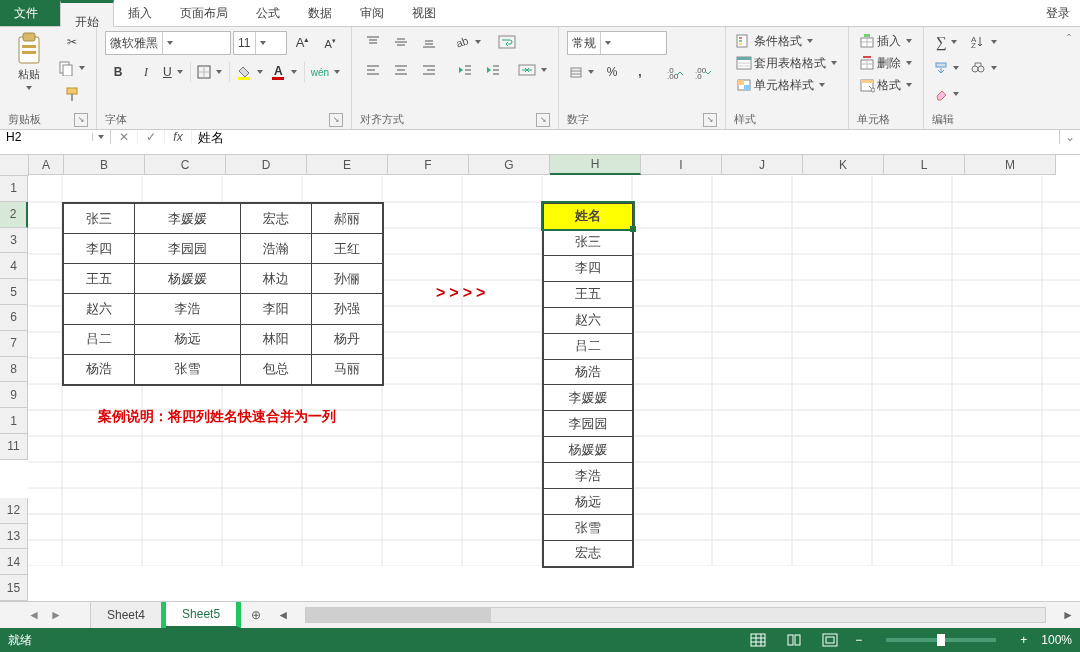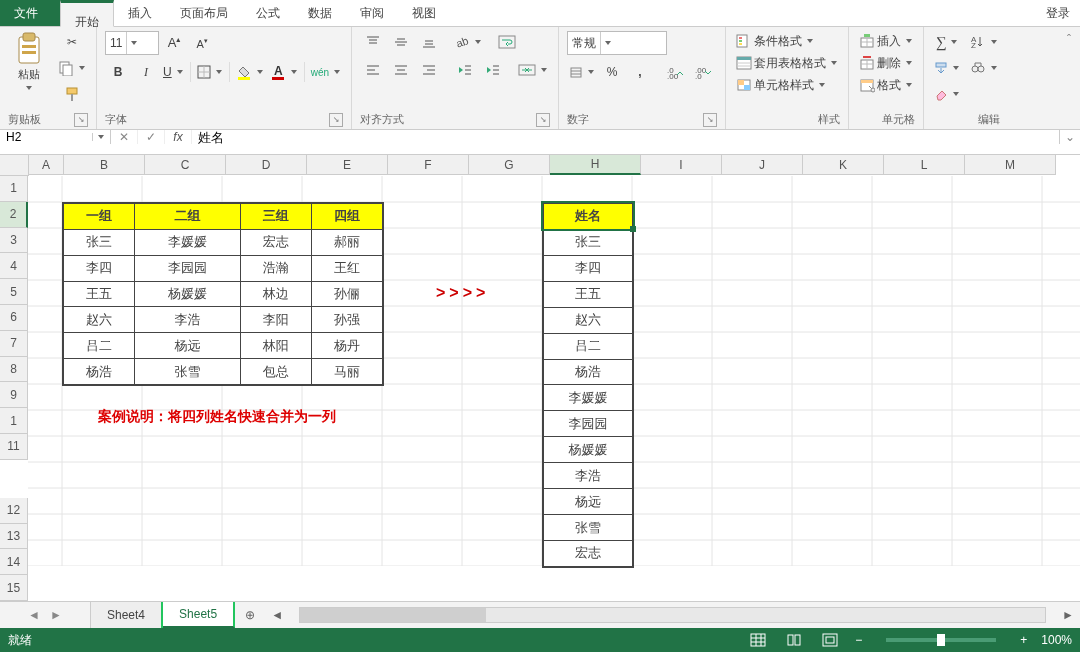--- a/index.html
+++ b/index.html
@@ -8,21 +8,21 @@
   .tabbar{height:26px;background:#fff;display:flex;align-items:stretch;border-bottom:1px solid #ccc}
   .tab{padding:0 14px;display:flex;align-items:center;color:#444}
   .tab.file{background:#217346;color:#fff;width:32px}
   .tab.active{background:#f3f3f3;border:1px solid #ccc;border-bottom:1px solid #f3f3f3;margin-bottom:-1px}
   .tab.home-u{border-top:3px solid #217346;padding-top:16px}
   .login{margin-left:auto;padding:0 10px;display:flex;align-items:center;color:#444}
   
   .ribbon{background:#f3f3f3;border-bottom:1px solid #ccc;display:flex;height:102px}
   .group{border-right:1px solid #d8d8d8;padding:4px 8px 2px;display:flex;flex-direction:column;justify-content:space-between}
   .group-body{display:flex;gap:6px;align-items:flex-start}
-  .group-label{display:flex;justify-content:flex-end;align-items:center;font-size:11px;color:#666;gap:4px;padding-top:2px}
+  .group-label{display:flex;justify-content:space-between;align-items:center;font-size:11px;color:#666;gap:4px;padding-top:2px}
   .group-label .launcher{width:12px;height:12px;border:1px solid #aaa;display:flex;align-items:center;justify-content:center;font-size:8px;color:#777;margin-left:auto}
   .bigbtn{width:42px;display:flex;flex-direction:column;align-items:center;gap:2px;font-size:11px;color:#444}
   .vcol{display:flex;flex-direction:column;gap:4px}
   .icon{display:inline-flex;align-items:center;justify-content:center}
   .ddarrow{width:8px;height:8px;position:relative}
   .ddarrow::after{content:"";position:absolute;left:1px;top:2px;border-left:3px solid transparent;border-right:3px solid transparent;border-top:4px solid #666}
   .combo{height:22px;border:1px solid #bbb;background:#fff;display:flex;align-items:center;padding:0 4px;gap:4px}
   .combo .dd{width:14px;border-left:1px solid #ccc;display:flex;align-items:center;justify-content:center;align-self:stretch}
   .btnrow{display:flex;gap:2px;align-items:center}
   .rbtn{min-width:22px;height:22px;display:flex;align-items:center;justify-content:center;gap:2px;padding:0 2px}
@@ -56,21 +56,21 @@
   .rng table{border-collapse:collapse;width:100%;height:100%}
   .rng td{border:1px solid #444;text-align:center;font-size:13px;padding:0;vertical-align:middle}
   .hdrcell{background:#ffff00;font-weight:bold}
   .note{position:absolute;color:#d00;font-weight:bold;font-size:14px}
   .arrow-note{color:#c00;font-weight:bold;font-size:16px;letter-spacing:4px}
   .selbox{position:absolute;border:2px solid #217346;pointer-events:none;z-index:5}
   .selbox .handle{position:absolute;right:-3px;bottom:-3px;width:6px;height:6px;background:#217346}
   
   .sheetbar{height:26px;border-top:1px solid #ccc;display:flex;align-items:stretch;background:#f3f3f3}
   .sheetnav{width:90px;display:flex;align-items:center;justify-content:center;gap:10px;color:#888;border-right:1px solid #ccc}
-  .sheettab{padding:0 16px;display:flex;align-items:center;border-right:2px solid #22c55e;background:#eee;color:#444}
+  .sheettab{padding:0 16px;display:flex;align-items:center;border-right:5px solid #22c55e;background:#eee;color:#444}
   .sheettab.active{background:#fff;border-bottom:2px solid #217346;color:#217346;font-weight:500}
   .addsheet{width:30px;display:flex;align-items:center;justify-content:center;color:#666}
   .hscroll{flex:1;display:flex;align-items:center;padding:0 4px}
   .hscroll .track{flex:1;height:14px;background:#e8e8e8;border:1px solid #ccc;position:relative;margin:0 14px}
   .hscroll .thumb{position:absolute;left:0;top:0;bottom:0;width:25%;background:#cfcfcf}
   .hscroll .sbtn{width:16px;height:16px;display:flex;align-items:center;justify-content:center;color:#666}
   
   .status{height:24px;background:#217346;color:#fff;display:flex;align-items:center;padding:0 8px;gap:14px;font-size:12px}
   .status .spacer{flex:1}
   .vmode{width:22px;height:18px;display:flex;align-items:center;justify-content:center}
@@ -138,20 +138,26 @@
       </div>
       <div class="group-label">
           <span>剪贴板</span>
           <span class="launcher">↘</span>
         </div>
     </div>
 
     <div class="group" style="min-width:230px">
       <div class="group-body" style="flex-direction:column;gap:6px;width:100%">
         <div class="btnrow" style="width:100%">
+          <div class="combo" style="flex:1">
+              <span>微软雅黑</span>
+              <span class="dd">
+                <span class="ddarrow"></span>
+              </span>
+            </div>
           <div class="combo" style="width:44px">
               <span>11</span>
               <span class="dd">
                 <span class="ddarrow"></span>
               </span>
             </div>
           <div class="rbtn">
               <span style="font-size:13px">A<sup style="font-size:8px">▴</sup></span>
             </div>
           <div class="rbtn">
@@ -641,26 +647,20 @@
             <line x1="0" y1="312" x2="1052" y2="312" stroke="#e4e4e4"></line>
             <line x1="0" y1="338" x2="1052" y2="338" stroke="#e4e4e4"></line>
             <line x1="0" y1="364" x2="1052" y2="364" stroke="#e4e4e4"></line>
             <line x1="0" y1="390" x2="1052" y2="390" stroke="#e4e4e4"></line>
           </svg>
 
         <div class="rng" id="rng1" style="left: 34px; top: 26px; width: 320px; height: 182px;">
             <table>
               <tbody>
                 <tr>
-                  <td class="hdrcell">一组</td>
-                  <td class="hdrcell">二组</td>
-                  <td class="hdrcell">三组</td>
-                  <td class="hdrcell">四组</td>
-                </tr>
-                <tr>
                   <td>张三</td>
                   <td>李媛媛</td>
                   <td>宏志</td>
                   <td>郝丽</td>
                 </tr>
                 <tr>
                   <td>李四</td>
                   <td>李园园</td>
                   <td>浩瀚</td>
                   <td>王红</td>

